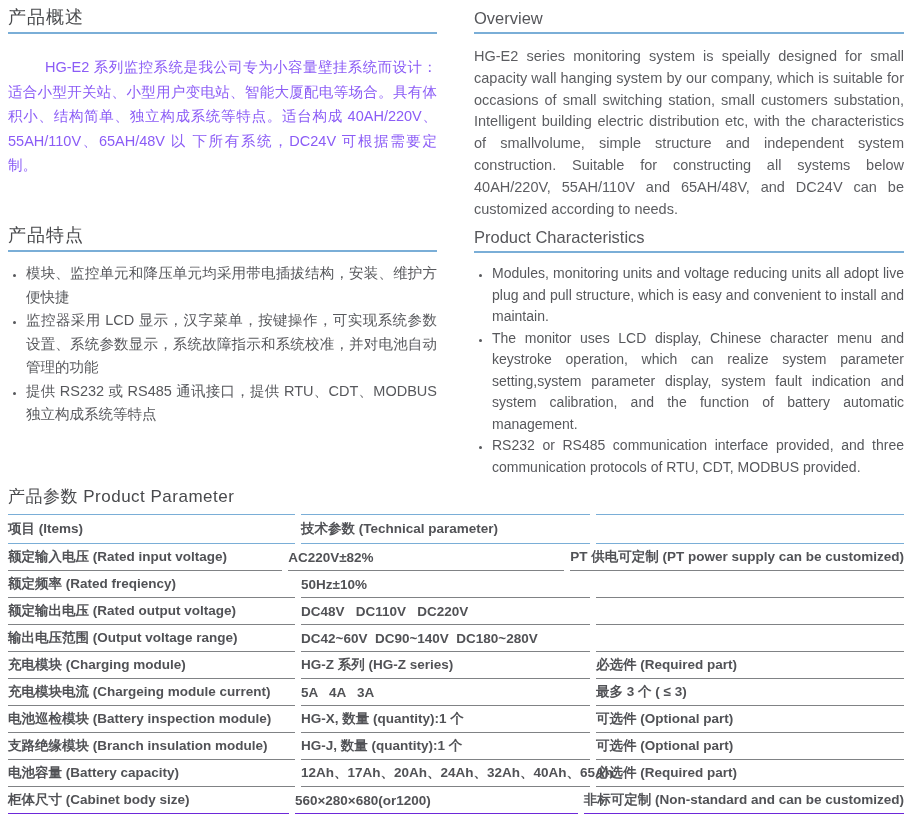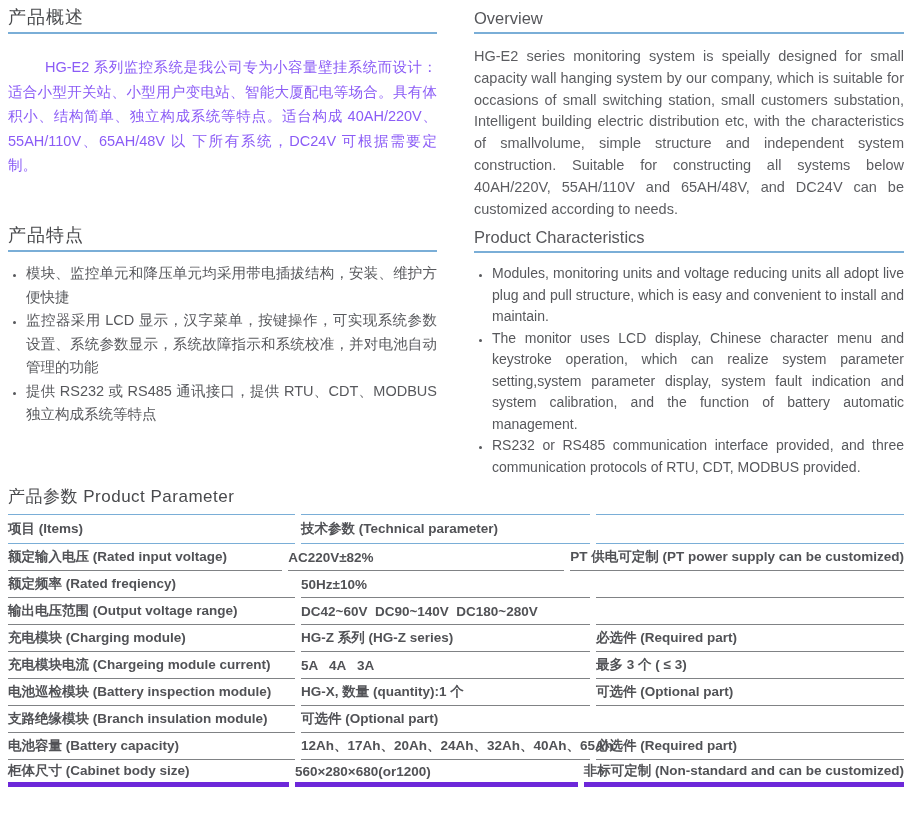--- a/index.html
+++ b/index.html
@@ -63,21 +63,21 @@
   }
   .c1 { width: 287px; }
   .c2 { width: 289px; }
   .c3 { flex: 1; }
   .tr.head .td {
     height: 30px;
     border-top: 1px solid #7aaed7;
     border-bottom: 1px solid #7aaed7;
   }
   .tr.row .td { height: 27px; border-bottom: 1px solid #808285; }
-  .tr.row.last .td { border-bottom: 5px solid #6d28d9; }
+  .tr.row.last .td { border-bottom: 1px solid #6d28d9; }
 </style>
 </head>
 <body>
 
 <div class="col-left">
 
   <div class="sec top">
     <h2 class="title-cn">产品概述</h2>
     <div class="rule"></div>
     <p class="para-cn">HG-E2 系列监控系统是我公司专为小容量壁挂系统而设计：适合小型开关站、小型用户变电站、智能大厦配电等场合。具有体积小、结构简单、独立构成系统等特点。适台构成 40AH/220V、55AH/110V、65AH/48V 以 下所有系统，DC24V 可根据需要定制。</p>
@@ -131,20 +131,25 @@
       <div class="td c2">AC220V±82%</div>
       <div class="td c3">PT 供电可定制 (PT power supply can be customized)</div>
     </div>
 
     <div class="tr row">
       <div class="td c1">额定频率 (Rated freqiency)</div>
       <div class="td c2">50Hz±10%</div>
       <div class="td c3"></div>
     </div>
 
+    <div class="tr row">
+      <div class="td c1">额定输出电压 (Rated output voltage)</div>
+      <div class="td c2">DC48V   DC110V   DC220V</div>
+      <div class="td c3"></div>
+    </div>
 
     <div class="tr row">
       <div class="td c1">输出电压范围 (Output voltage range)</div>
       <div class="td c2">DC42~60V  DC90~140V  DC180~280V</div>
       <div class="td c3"></div>
     </div>
 
     <div class="tr row">
       <div class="td c1">充电模块 (Charging module)</div>
       <div class="td c2">HG-Z 系列 (HG-Z series)</div>
@@ -158,20 +163,21 @@
     </div>
 
     <div class="tr row">
       <div class="td c1">电池巡检模块 (Battery inspection module)</div>
       <div class="td c2">HG-X, 数量 (quantity):1 个</div>
       <div class="td c3">可选件 (Optional part)</div>
     </div>
 
     <div class="tr row">
       <div class="td c1">支路绝缘模块 (Branch insulation module)</div>
+      <div class="td c2">HG-J, 数量 (quantity):1 个</div>
       <div class="td c3">可选件 (Optional part)</div>
     </div>
 
     <div class="tr row">
       <div class="td c1">电池容量 (Battery capacity)</div>
       <div class="td c2">12Ah、17Ah、20Ah、24Ah、32Ah、40Ah、65Ah</div>
       <div class="td c3">必选件 (Required part)</div>
     </div>
 
     <div class="tr row last">

